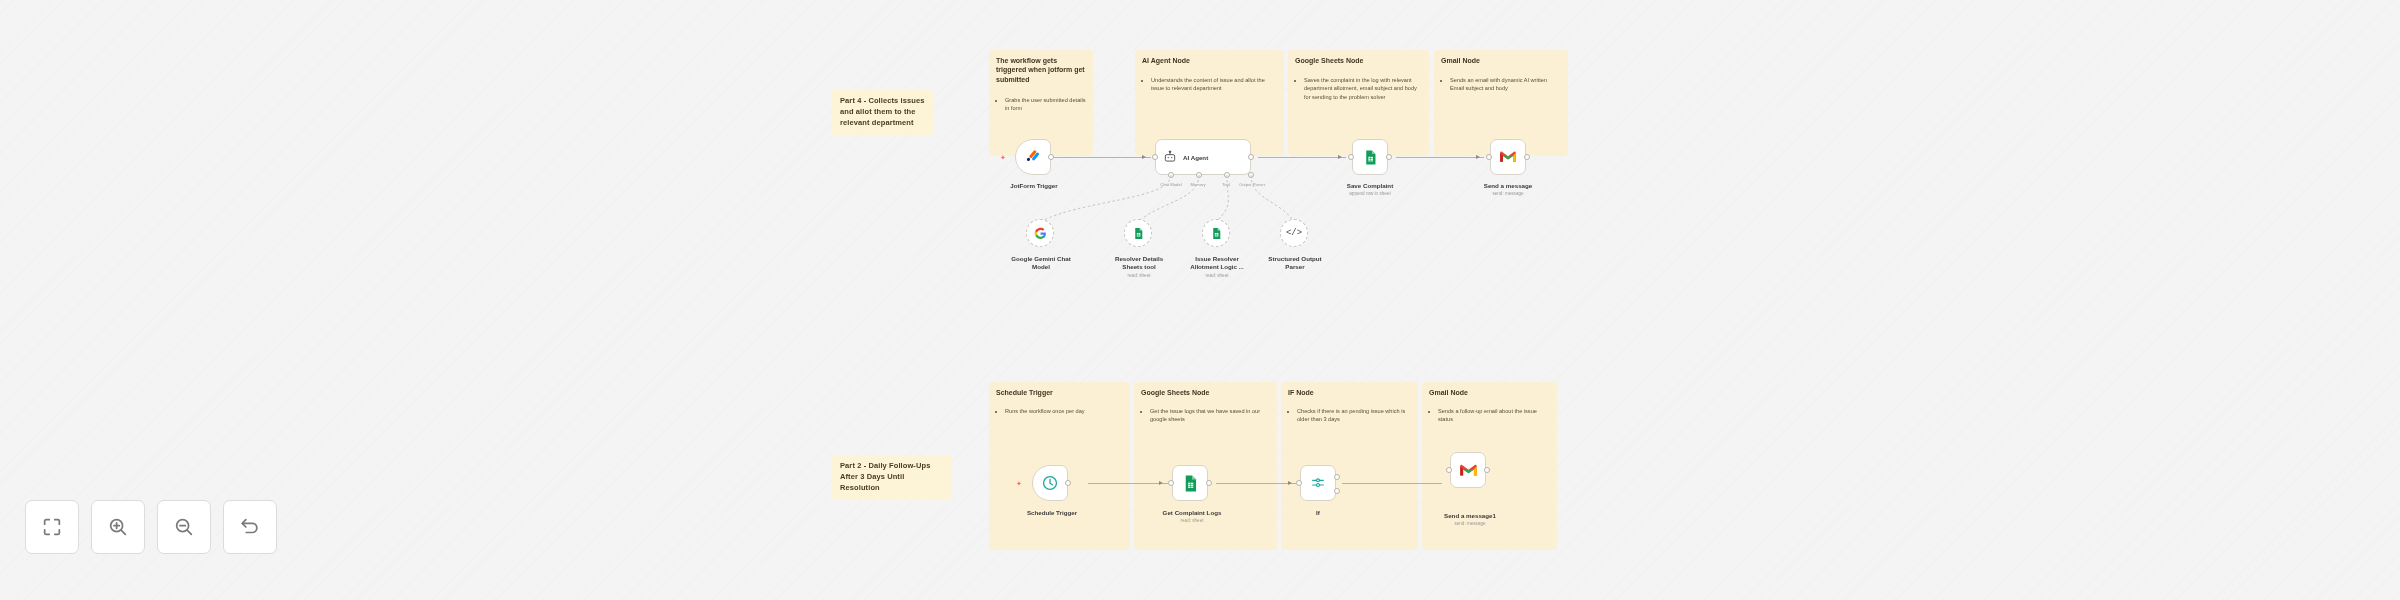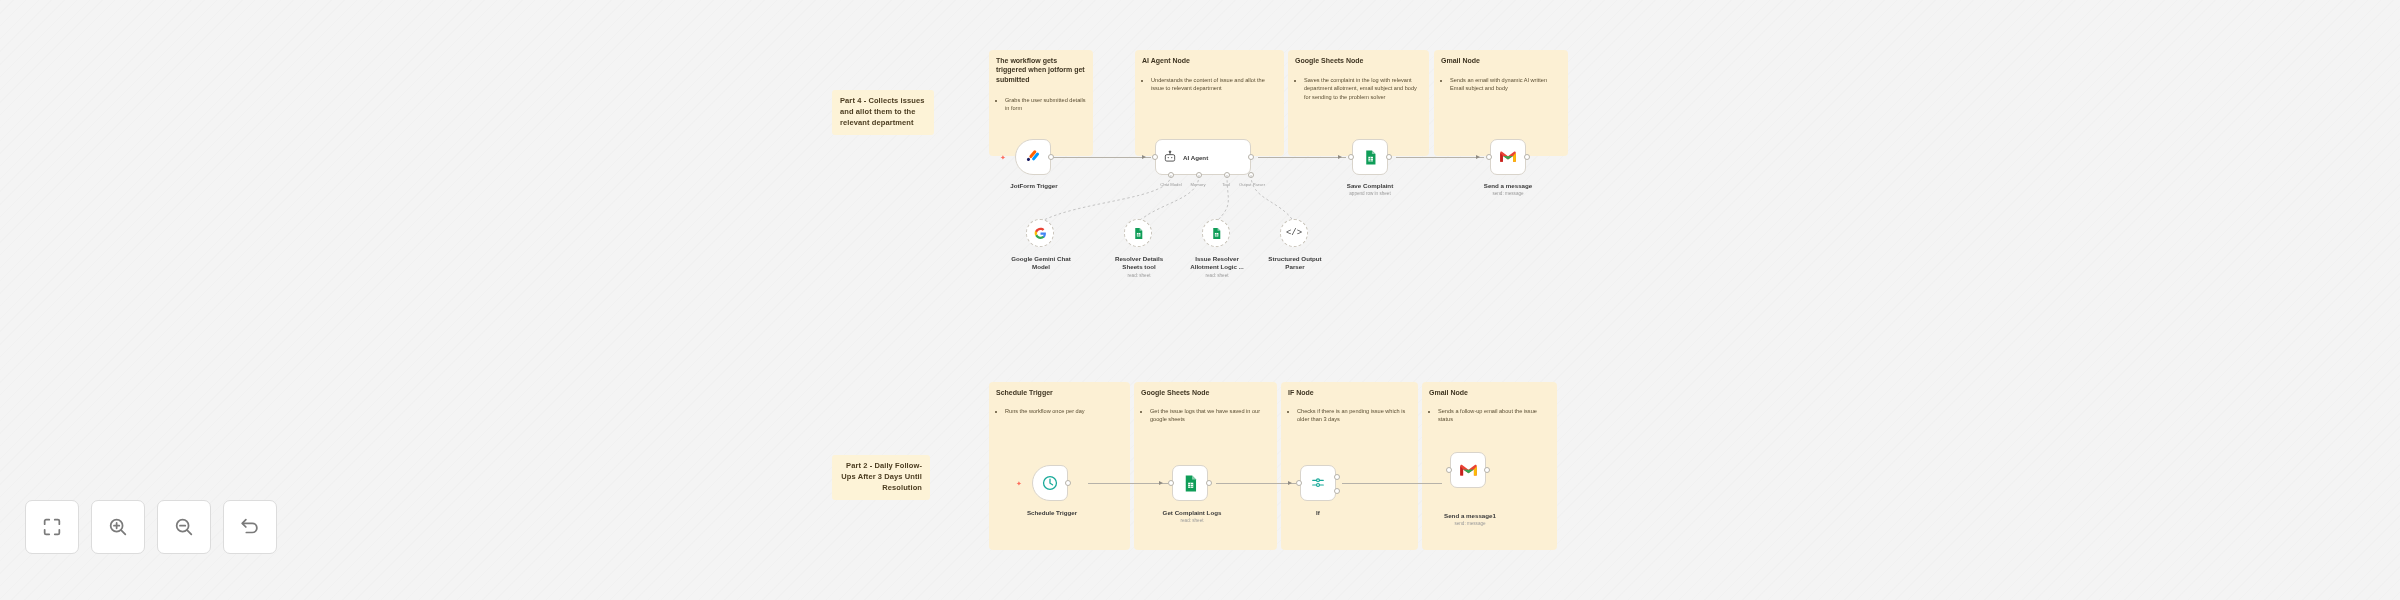--- a/index.html
+++ b/index.html
@@ -305,21 +305,21 @@
     </svg>
   </div>
   <div class="node-label wrap" style="left:1182px; top:255px; width:70px;">Issue Resolver Allotment Logic ...</div>
   <div class="node-sublabel" style="left:1182px; top:273px; width:70px;">read: sheet</div>
 
   <div class="node round" style="left:1280px; top:219px;">
     <span style="font-size:9px; color:#4a4a4a; font-family:'Liberation Mono',monospace;">&lt;/&gt;</span>
   </div>
   <div class="node-label wrap" style="left:1260px; top:255px; width:70px;">Structured Output Parser</div>
 
-  <div class="sticky" style="left:832px; top:455px; width:98px;text-align:right;">Part 2 - Daily Follow-Ups After 3 Days Until Resolution</div>
+  <div class="sticky" style="left:832px; top:455px; width:120px;">Part 2 - Daily Follow-Ups After 3 Days Until Resolution</div>
 
   <div class="region" style="left:989px; top:382px; width:141px; height:168px;">
     <div class="r-title">Schedule Trigger</div>
     <ul class="r-bullets" style="top:25px;">
       <li>Runs the workflow once per day</li>
     </ul>
   </div>
 
   <div class="region" style="left:1134px; top:382px; width:143px; height:168px;">
     <div class="r-title">Google Sheets Node</div>

